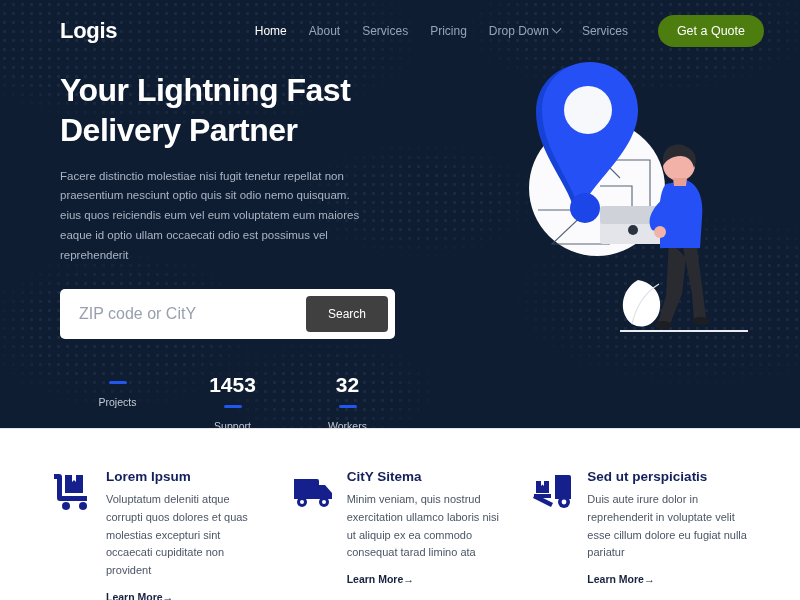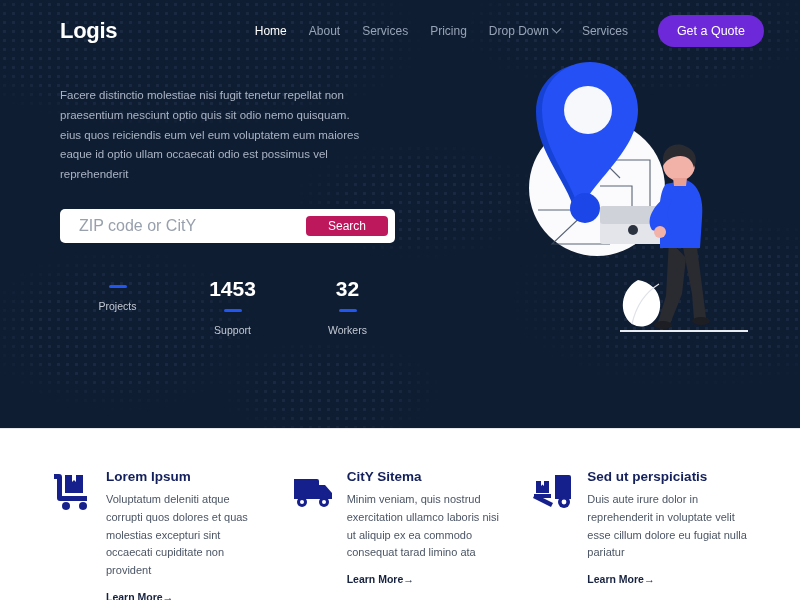--- a/index.html
+++ b/index.html
@@ -66,21 +66,21 @@
   }
   .nav-link.active { color:#ffffff; }
   .chev {
     display:inline-block;
     width:7px; height:7px;
     border-right:1.4px solid #97a3b6;
     border-bottom:1.4px solid #97a3b6;
     transform:rotate(45deg) translate(-2px,-2px);
   }
   .quote-btn {
-    background:#6d28d9;
+    background:#4d7c0f;
     color:#ffffff;
     font-size:12.5px;
     border:none;
     border-radius:16px;
     padding:9px 19px;
     margin-left:8px;
     cursor:pointer;
     white-space:nowrap;
   }
 
@@ -119,26 +119,26 @@
     flex:1;
     border:none; outline:none;
     font-family:"Liberation Sans", sans-serif;
     font-size:16px;
     color:#2b3444;
     padding:0 12px;
     background:transparent;
   }
   .search-input::placeholder { color:#98a0ad; }
   .search-btn {
-    background:#be185d;
+    background:#404040;
     color:#ffffff;
     border:none;
     border-radius:4px;
     font-size:12px;
-    padding:3px 22px;
+    padding:11px 22px;
     cursor:pointer;
     font-family:"Liberation Sans", sans-serif;
   }
 
   
   .stats {
     margin-top:34px;
     display:flex;
     width:345px;
   }
@@ -228,20 +228,24 @@
         <i class="chev"></i>
       </a>
       <a class="nav-link" href="#">
           <span>Services</span>
         </a>
       <button class="quote-btn">Get a Quote</button>
     </nav>
   </header>
 
   <div class="hero-left">
+    <h1 class="hero-title">
+      <span>Your Lightning Fast</span><br>
+      <span>Delivery Partner</span>
+    </h1>
     <p class="hero-desc">Facere distinctio molestiae nisi fugit tenetur repellat non praesentium nesciunt optio quis sit odio nemo quisquam. eius quos reiciendis eum vel eum voluptatem eum maiores eaque id optio ullam occaecati odio est possimus vel reprehenderit</p>
 
     <div class="search-wrap">
       <input class="search-input" type="text" placeholder="ZIP code or CitY" style="">
       <button class="search-btn">Search</button>
     </div>
 
     <div class="stats">
       <div class="stat">
         <div class="stat-rule"></div>

